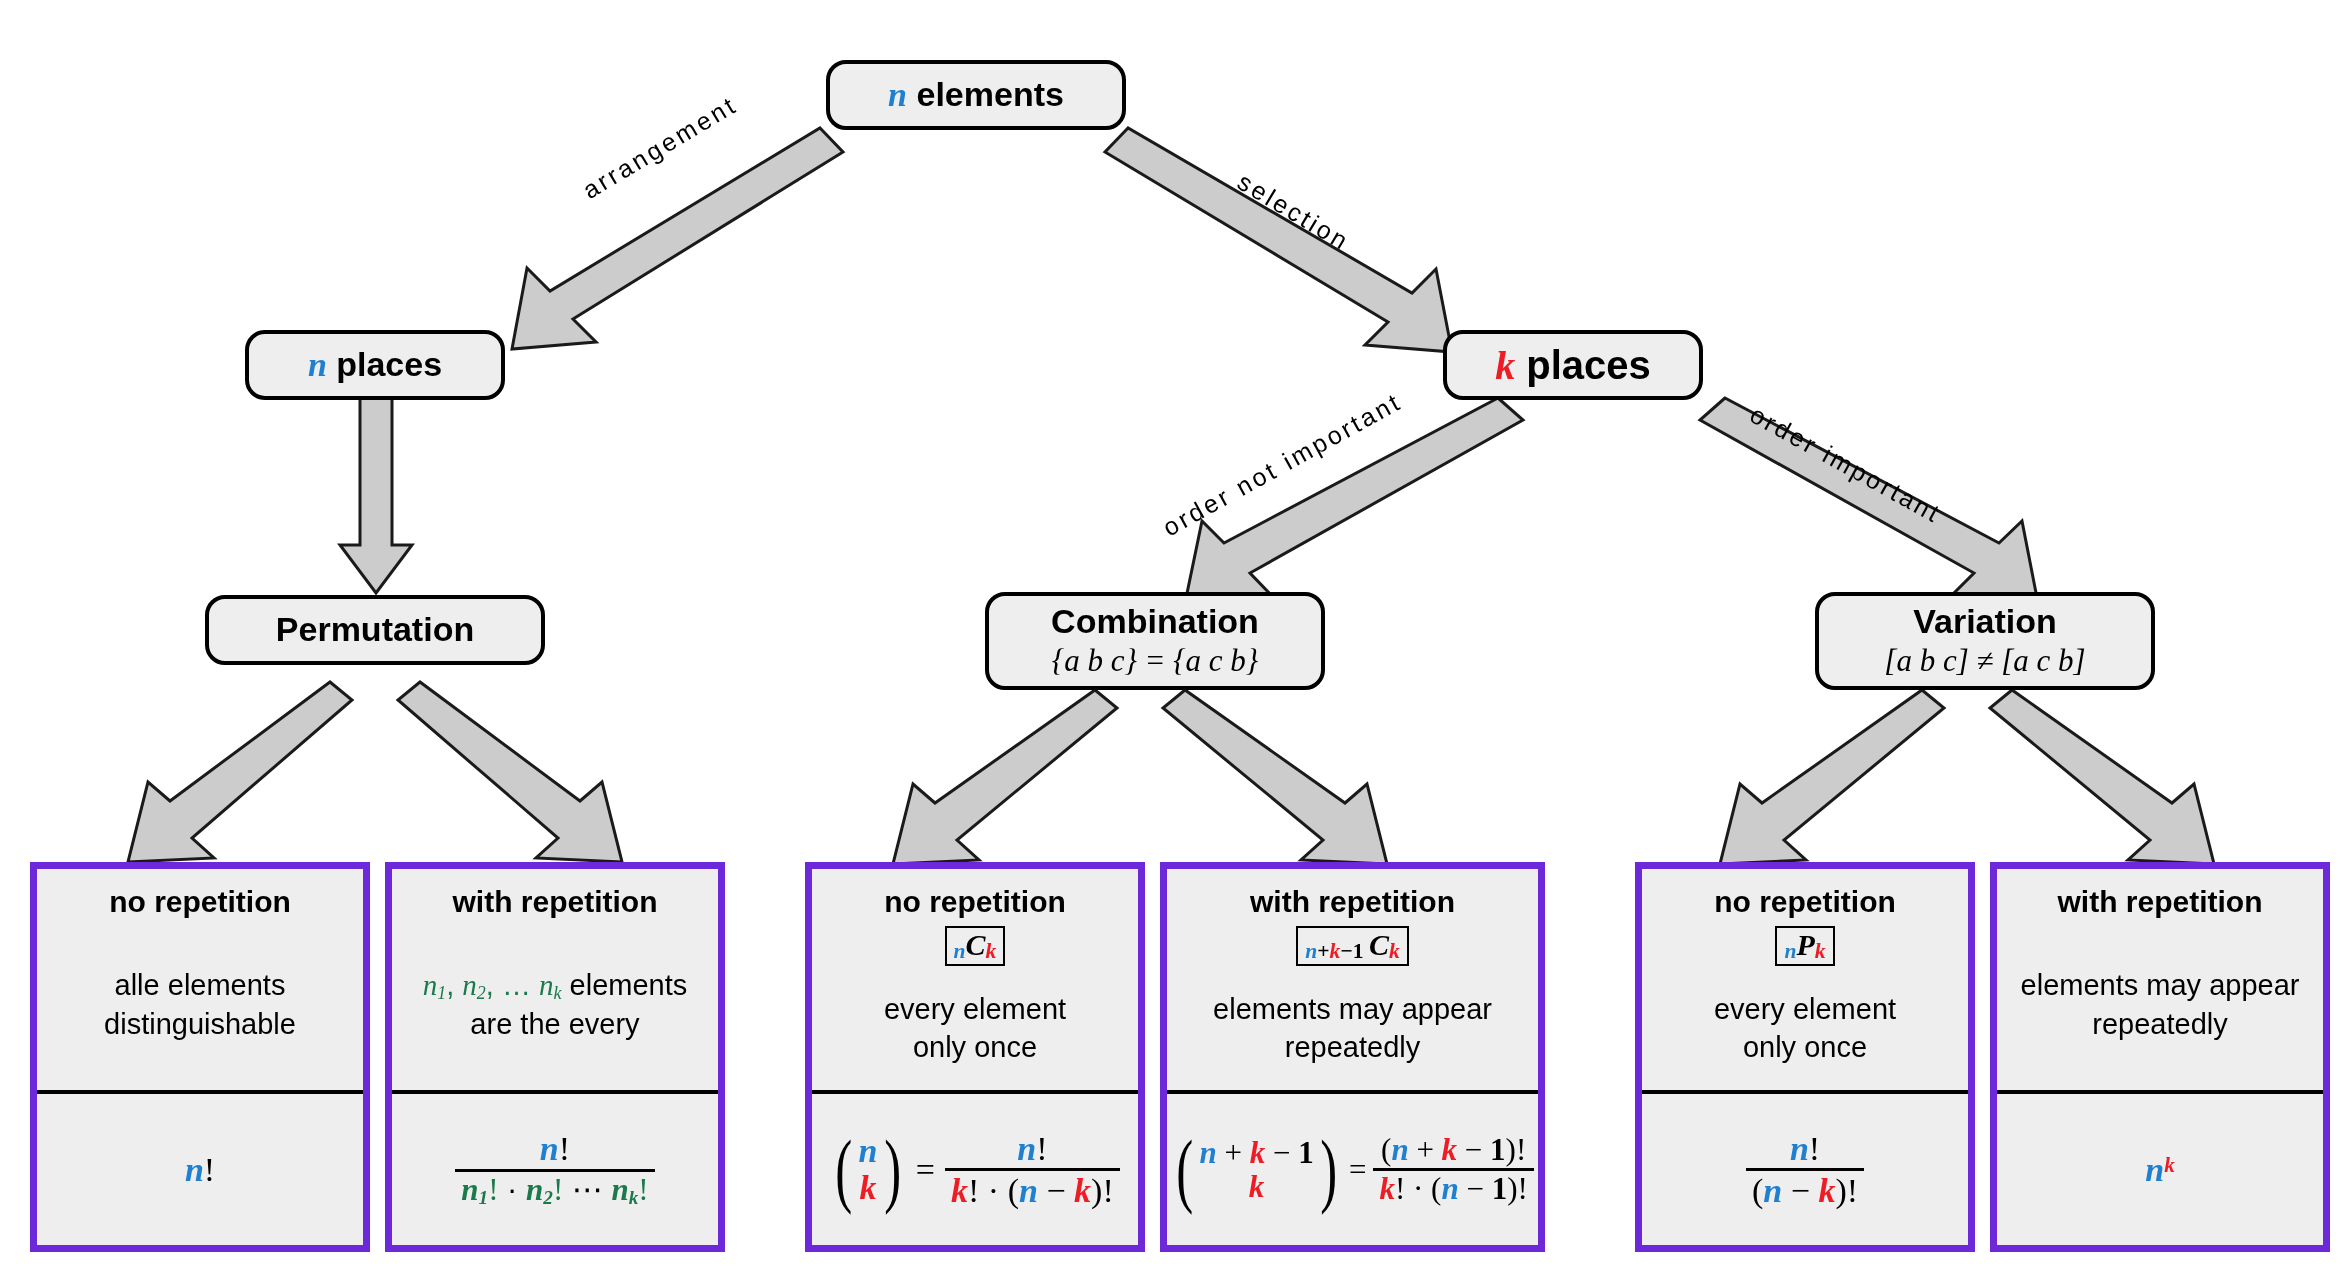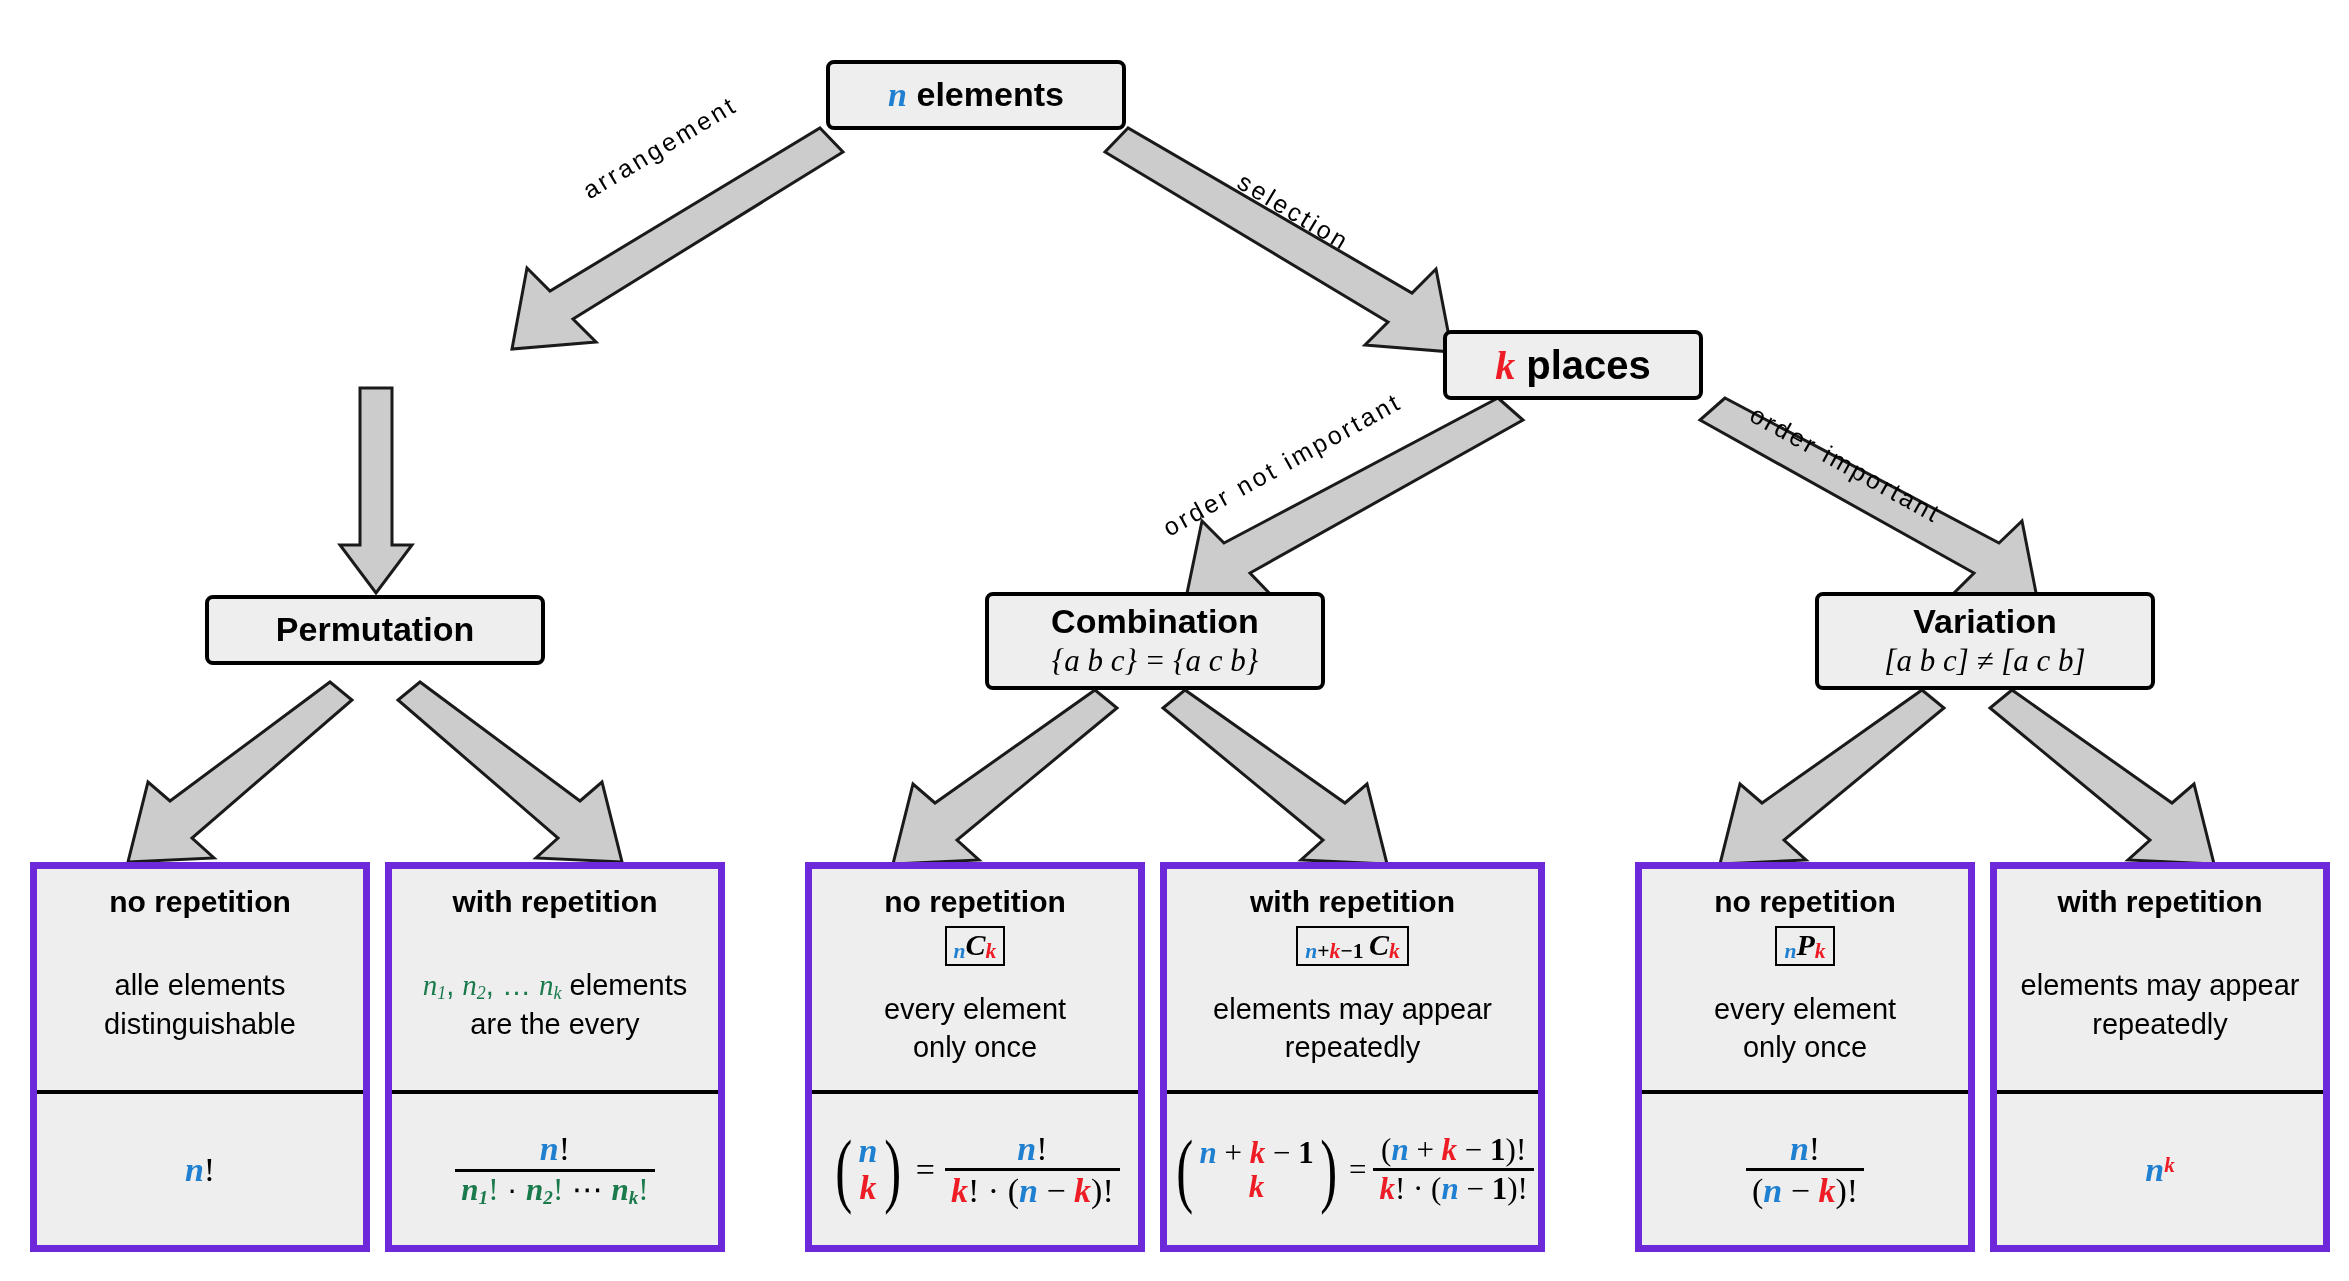--- a/index.html
+++ b/index.html
@@ -11,21 +11,21 @@
   #canvas{position:absolute;inset:0;}
 
   
   #arrows{position:absolute;left:0;top:0;width:2349px;height:1281px;}
 
   
   .node{
     position:absolute;
     background:#eeeeee;
     border:4px solid #000000;
-    border-radius:8px;
+    border-radius:20px;
     box-sizing:border-box;
     display:flex;flex-direction:column;
     align-items:center;justify-content:center;
     text-align:center;
     z-index:5;
   }
   .node .title{
     font-weight:bold;
     color:#000;
     line-height:1.1;
@@ -166,20 +166,25 @@
   <div class="elabel" style="left:1165px;top:515px;transform:rotate(-29deg);transform-origin:left center;">order not important</div>
 
   <div class="elabel" style="left:1752px;top:398px;transform:rotate(29deg);transform-origin:left center;">order important</div>
 
   <div class="node" style="left:826px;top:60px;width:300px;height:70px;">
     <div class="title" style="font-size:34px;">
       <span class="mi blue">n</span><span> elements</span>
     </div>
   </div>
 
+  <div class="node" style="left:245px;top:330px;width:260px;height:70px;">
+    <div class="title" style="font-size:34px;">
+      <span class="mi blue">n</span><span> places</span>
+    </div>
+  </div>
 
   <div class="node" style="left:1443px;top:330px;width:260px;height:70px;">
     <div class="title" style="font-size:40px;">
       <span class="mi red">k</span><span> places</span>
     </div>
   </div>
 
   <div class="node" style="left:205px;top:595px;width:340px;height:70px;">
     <div class="title" style="font-size:34px;">Permutation</div>
   </div>

